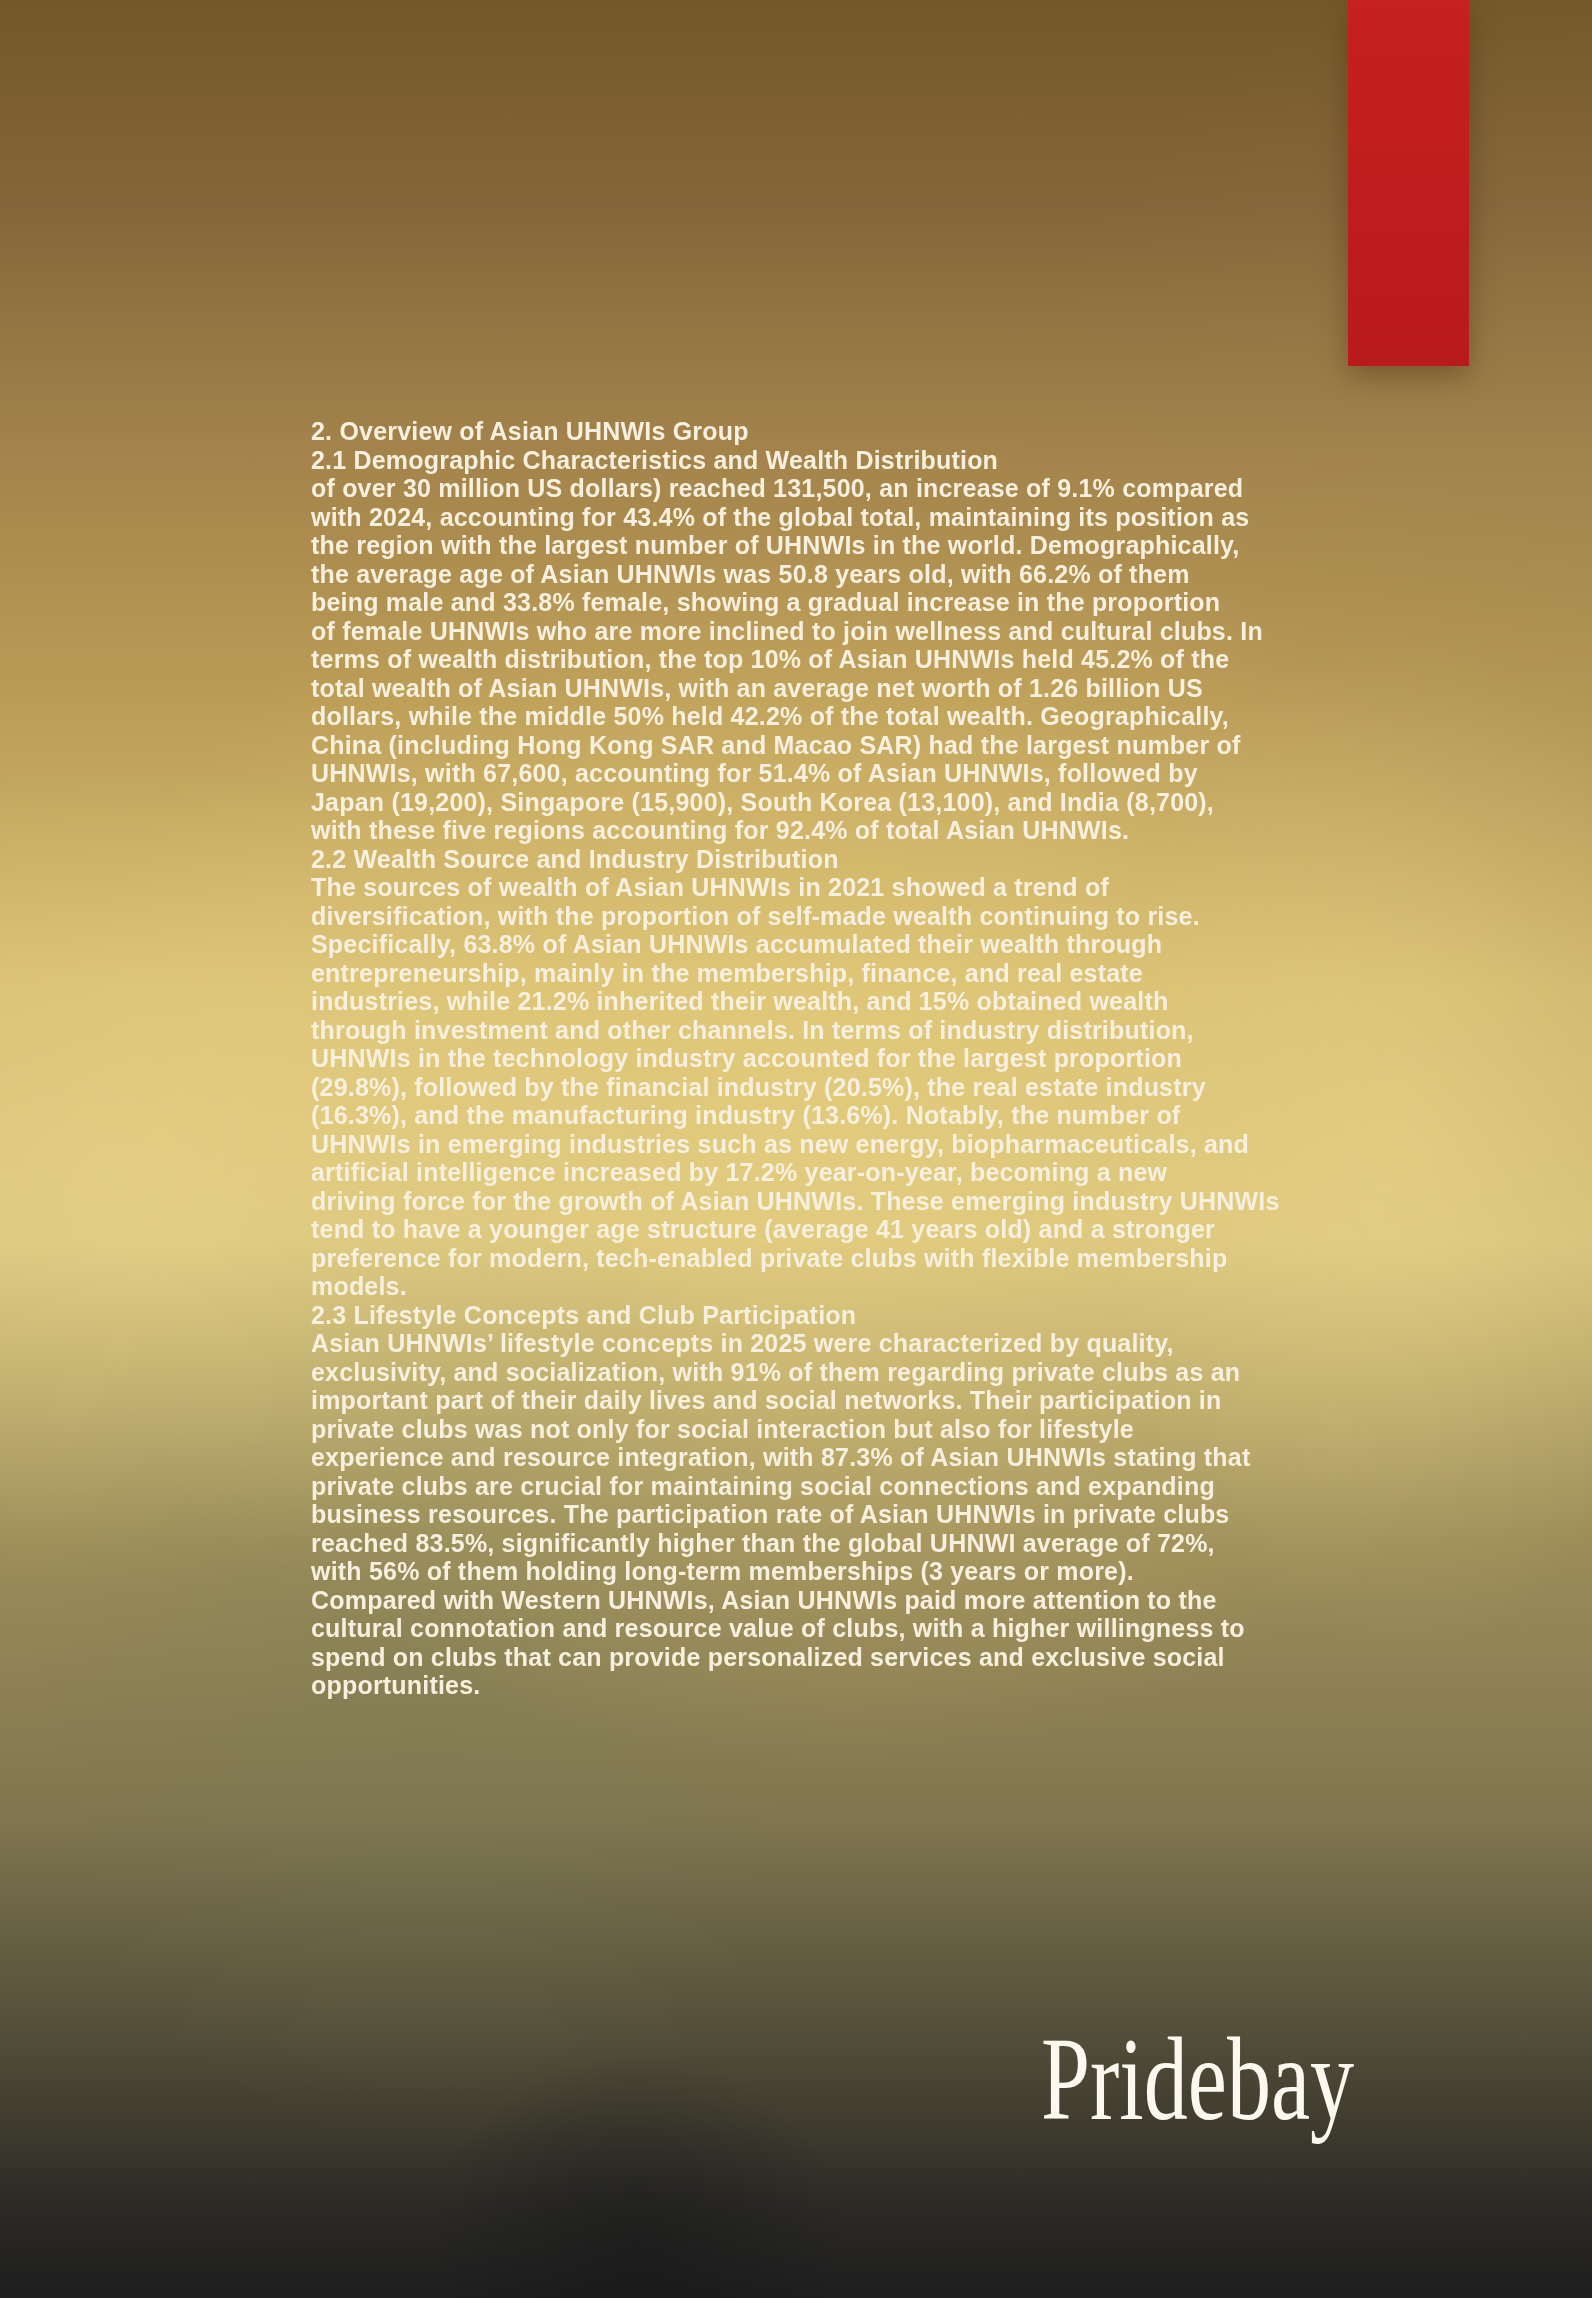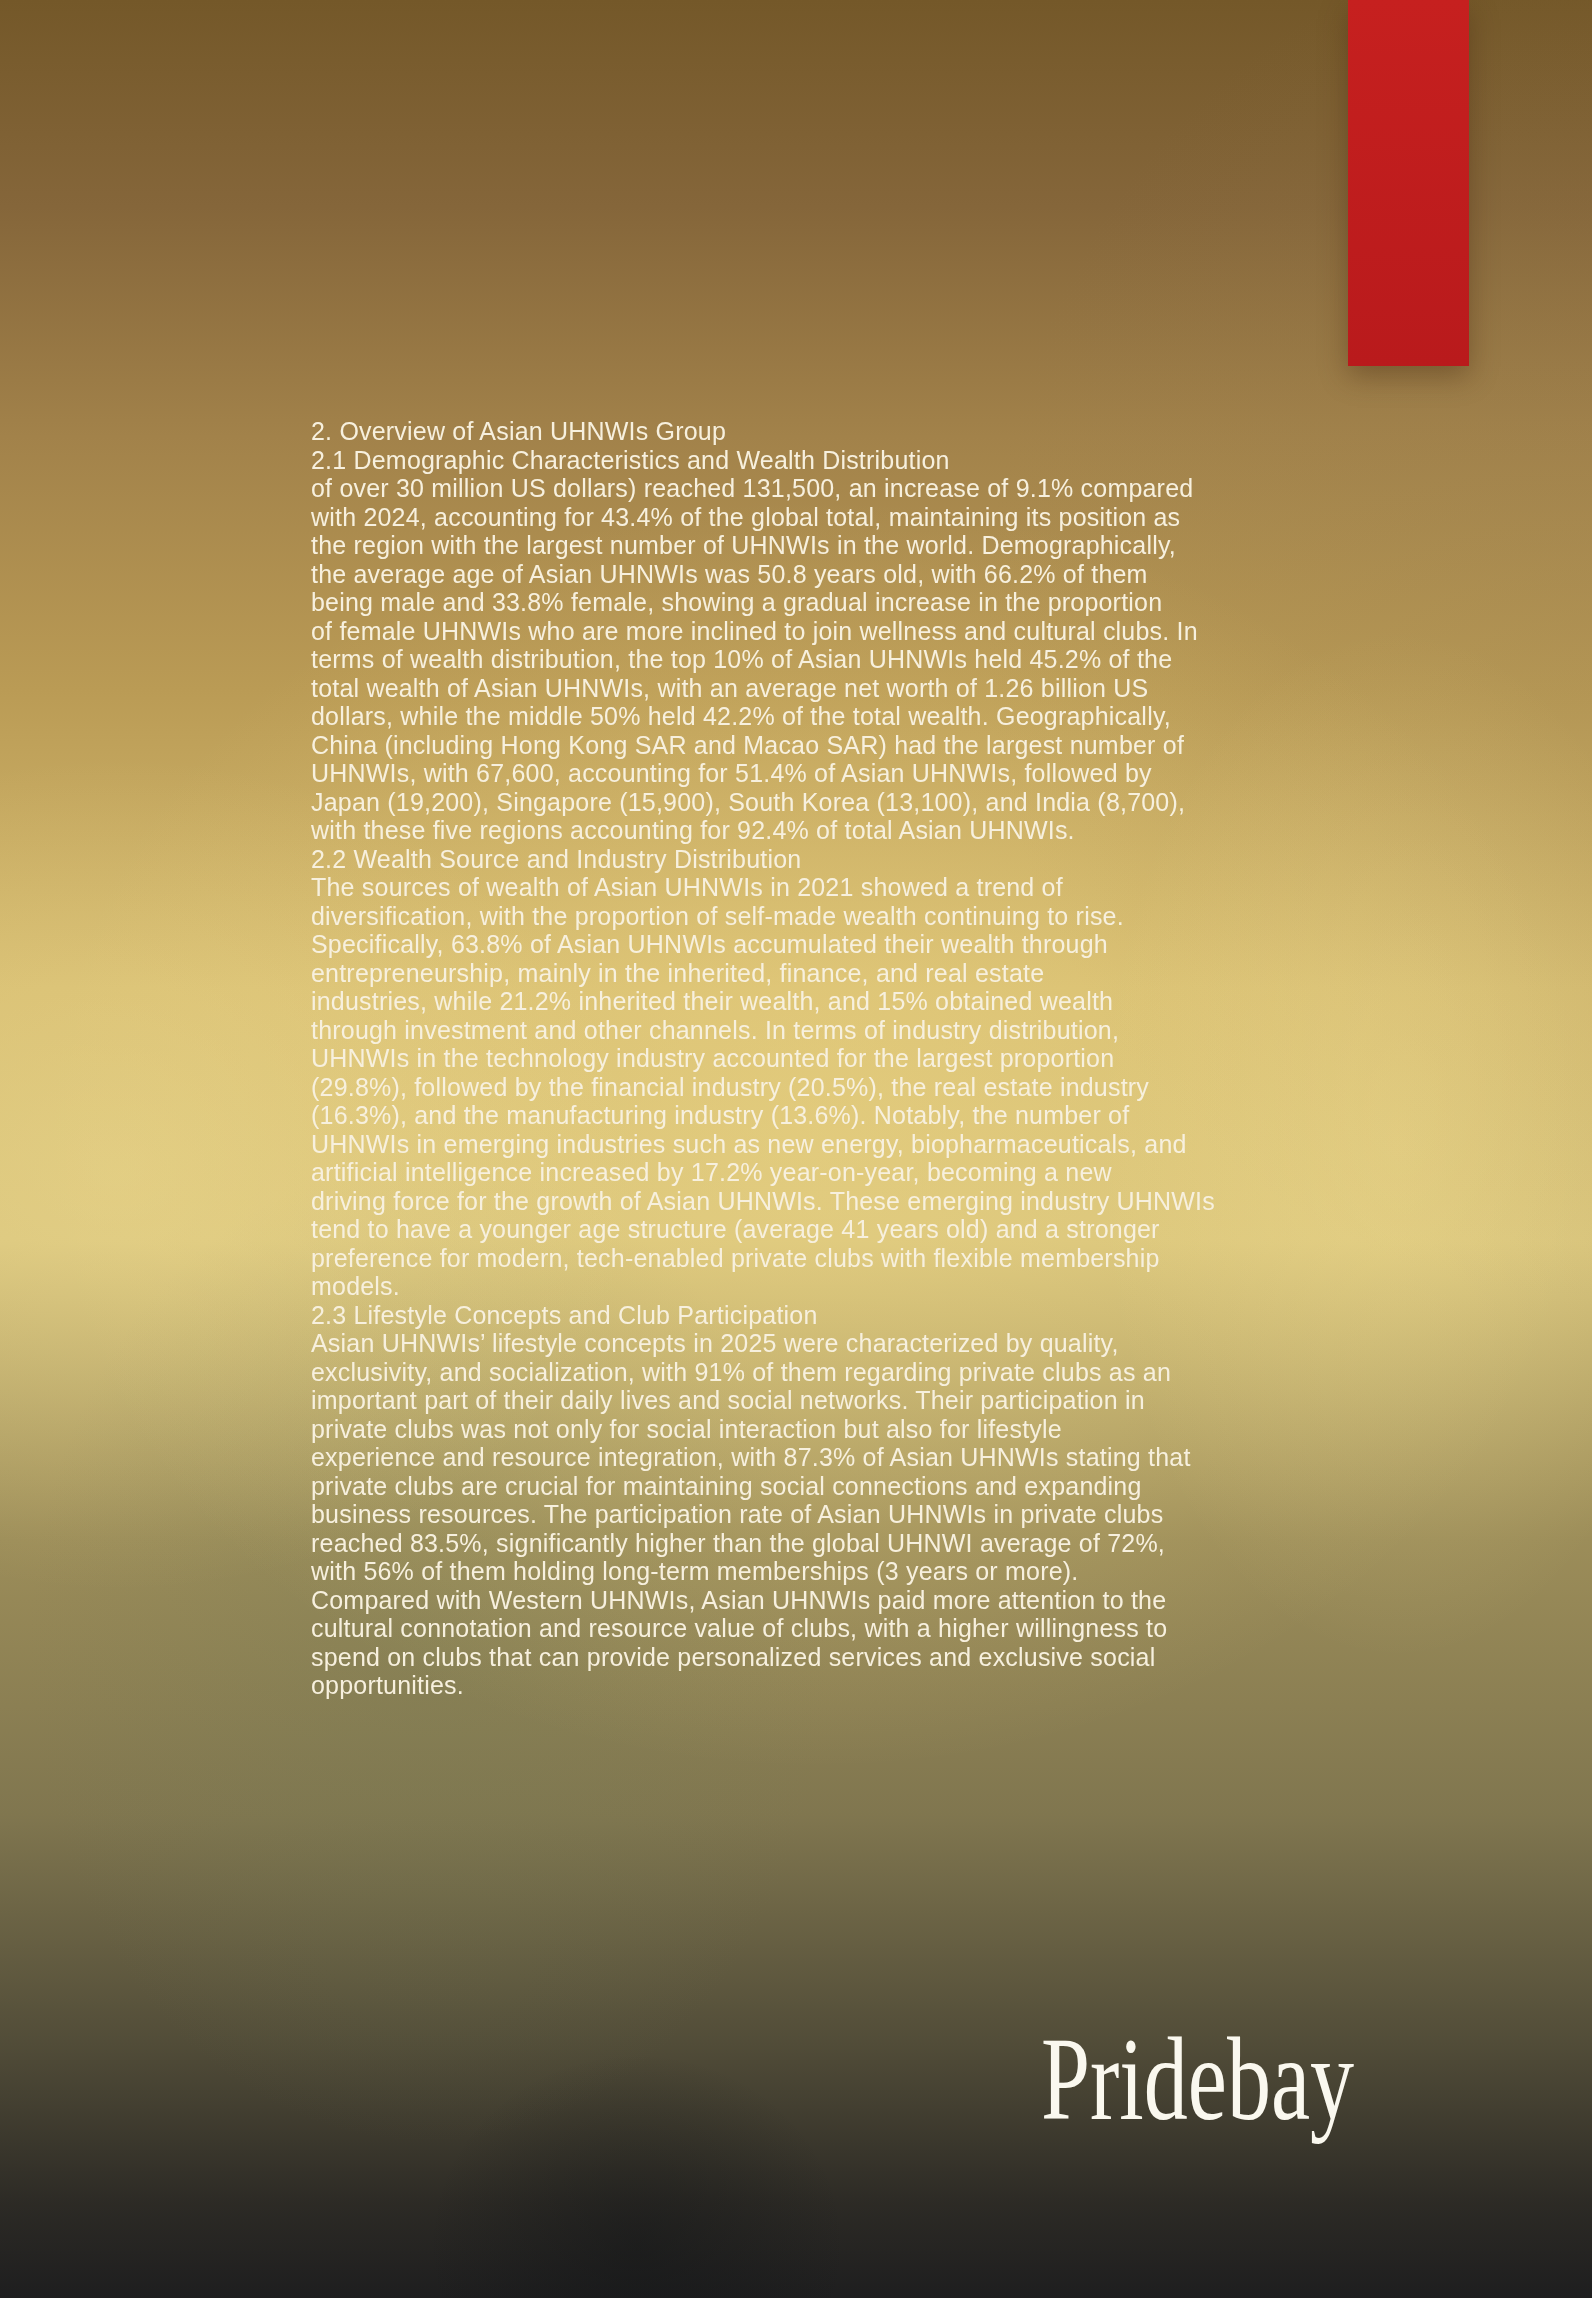--- a/index.html
+++ b/index.html
@@ -48,21 +48,21 @@
   }
   .text-block {
     position: absolute;
     left: 311px;
     top: 417px;
     width: 935px;
     color: #f7f0de;
     font-size: 25px;
     line-height: 28.5px;
     letter-spacing: 0.2px;
-    font-weight: 400;
+    font-weight: 700;
   }
   .text-block .line {
     white-space: nowrap;
   }
   .brand {
     position: absolute;
     left: 1041px;
     top: 2020px;
     color: #faf8ef;
     font-family: "Liberation Serif", "DejaVu Serif", serif;
@@ -92,21 +92,21 @@
       <div class="line">total wealth of Asian UHNWIs, with an average net worth of 1.26 billion US</div>
       <div class="line">dollars, while the middle 50% held 42.2% of the total wealth. Geographically,</div>
       <div class="line">China (including Hong Kong SAR and Macao SAR) had the largest number of</div>
       <div class="line">UHNWIs, with 67,600, accounting for 51.4% of Asian UHNWIs, followed by</div>
       <div class="line">Japan (19,200), Singapore (15,900), South Korea (13,100), and India (8,700),</div>
       <div class="line">with these five regions accounting for 92.4% of total Asian UHNWIs.</div>
       <div class="line">2.2 Wealth Source and Industry Distribution</div>
       <div class="line">The sources of wealth of Asian UHNWIs in 2021 showed a trend of</div>
       <div class="line">diversification, with the proportion of self-made wealth continuing to rise.</div>
       <div class="line">Specifically, 63.8% of Asian UHNWIs accumulated their wealth through</div>
-      <div class="line">entrepreneurship, mainly in the inherited, finance, and real estate</div>
+      <div class="line">entrepreneurship, mainly in the membership, finance, and real estate</div>
       <div class="line">industries, while 21.2% inherited their wealth, and 15% obtained wealth</div>
       <div class="line">through investment and other channels. In terms of industry distribution,</div>
       <div class="line">UHNWIs in the technology industry accounted for the largest proportion</div>
       <div class="line">(29.8%), followed by the financial industry (20.5%), the real estate industry</div>
       <div class="line">(16.3%), and the manufacturing industry (13.6%). Notably, the number of</div>
       <div class="line">UHNWIs in emerging industries such as new energy, biopharmaceuticals, and</div>
       <div class="line">artificial intelligence increased by 17.2% year-on-year, becoming a new</div>
       <div class="line">driving force for the growth of Asian UHNWIs. These emerging industry UHNWIs</div>
       <div class="line">tend to have a younger age structure (average 41 years old) and a stronger</div>
       <div class="line">preference for modern, tech-enabled private clubs with flexible membership</div>

